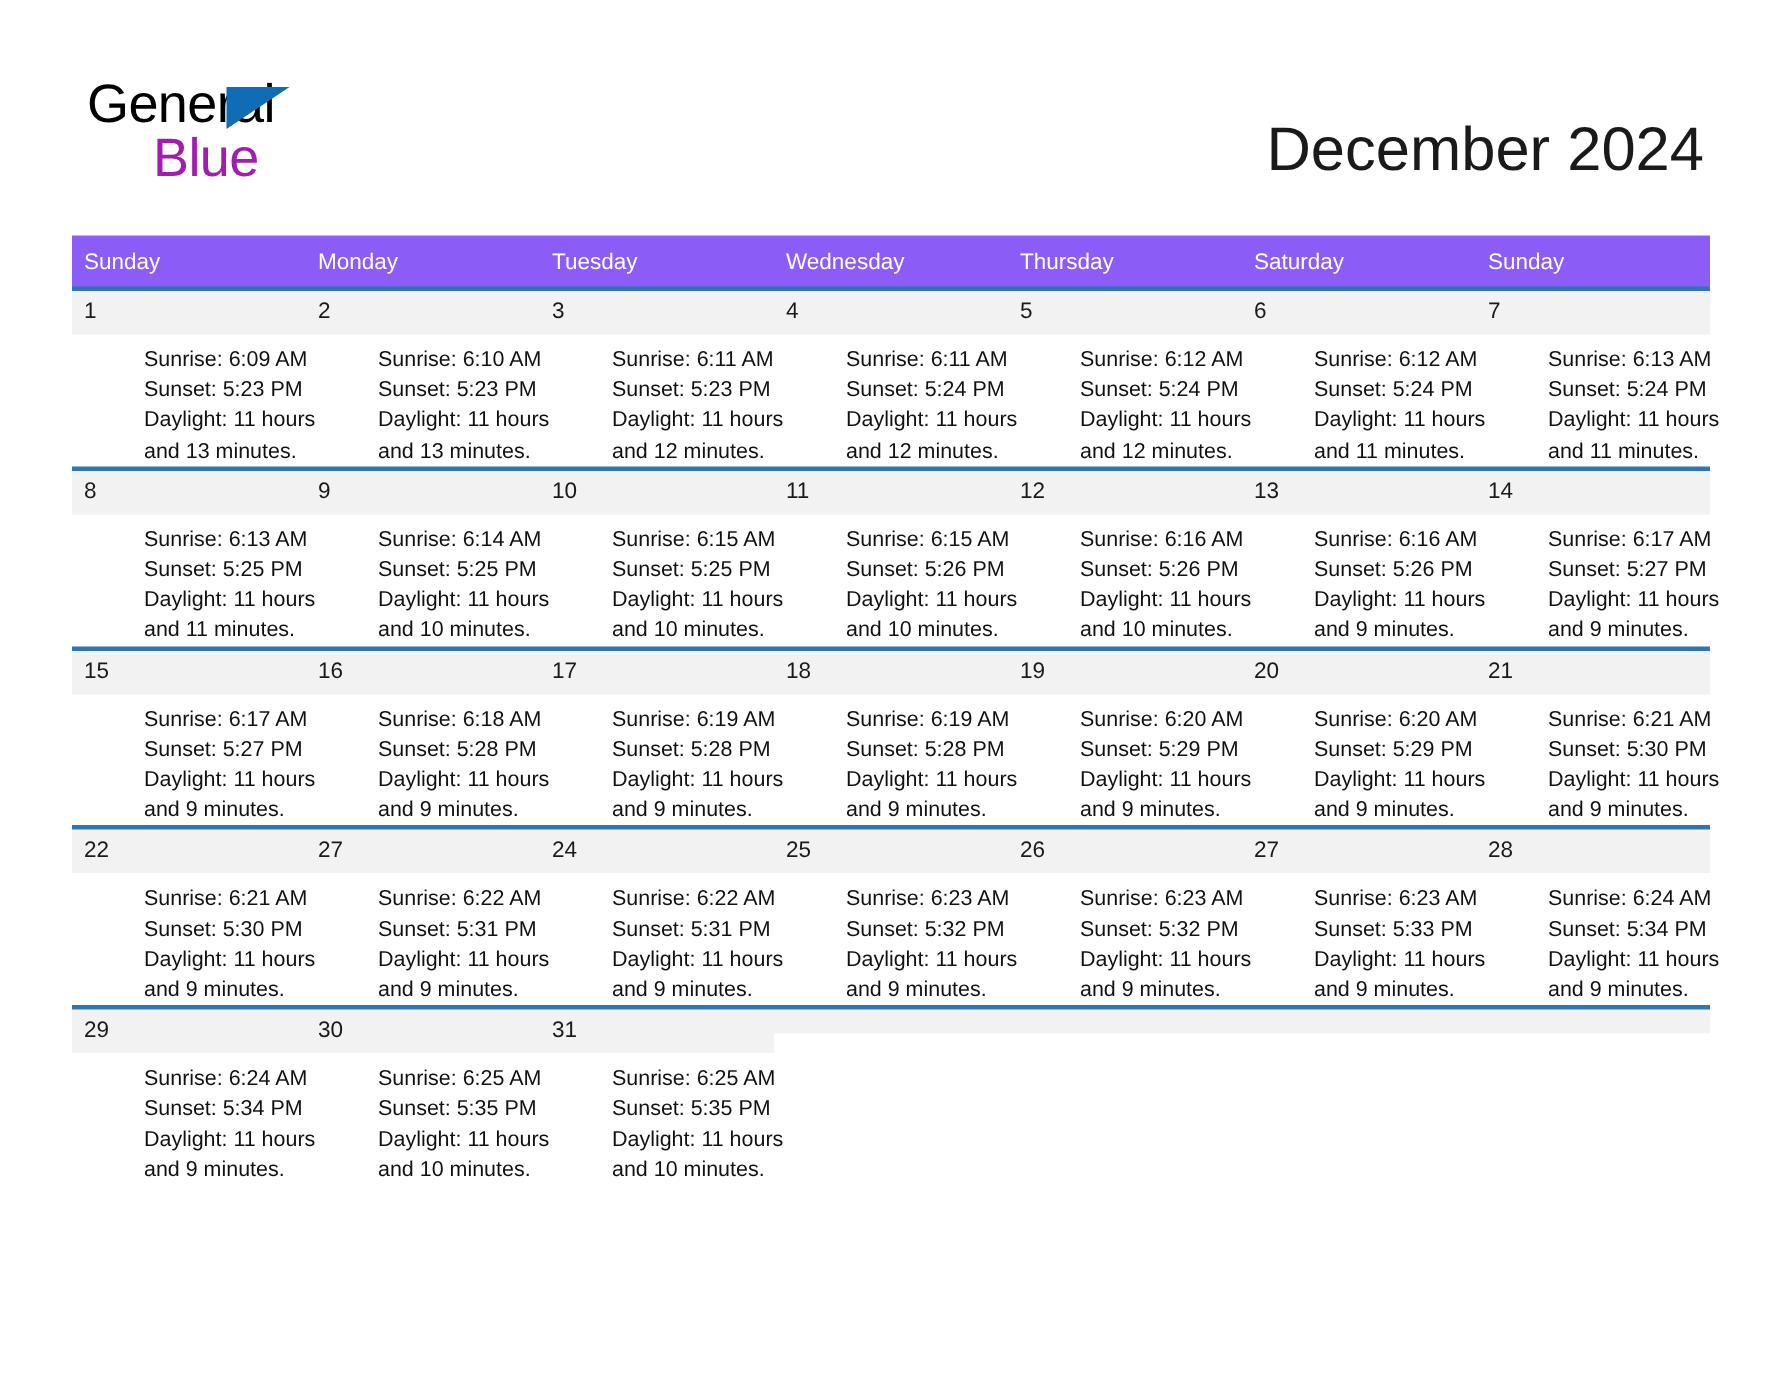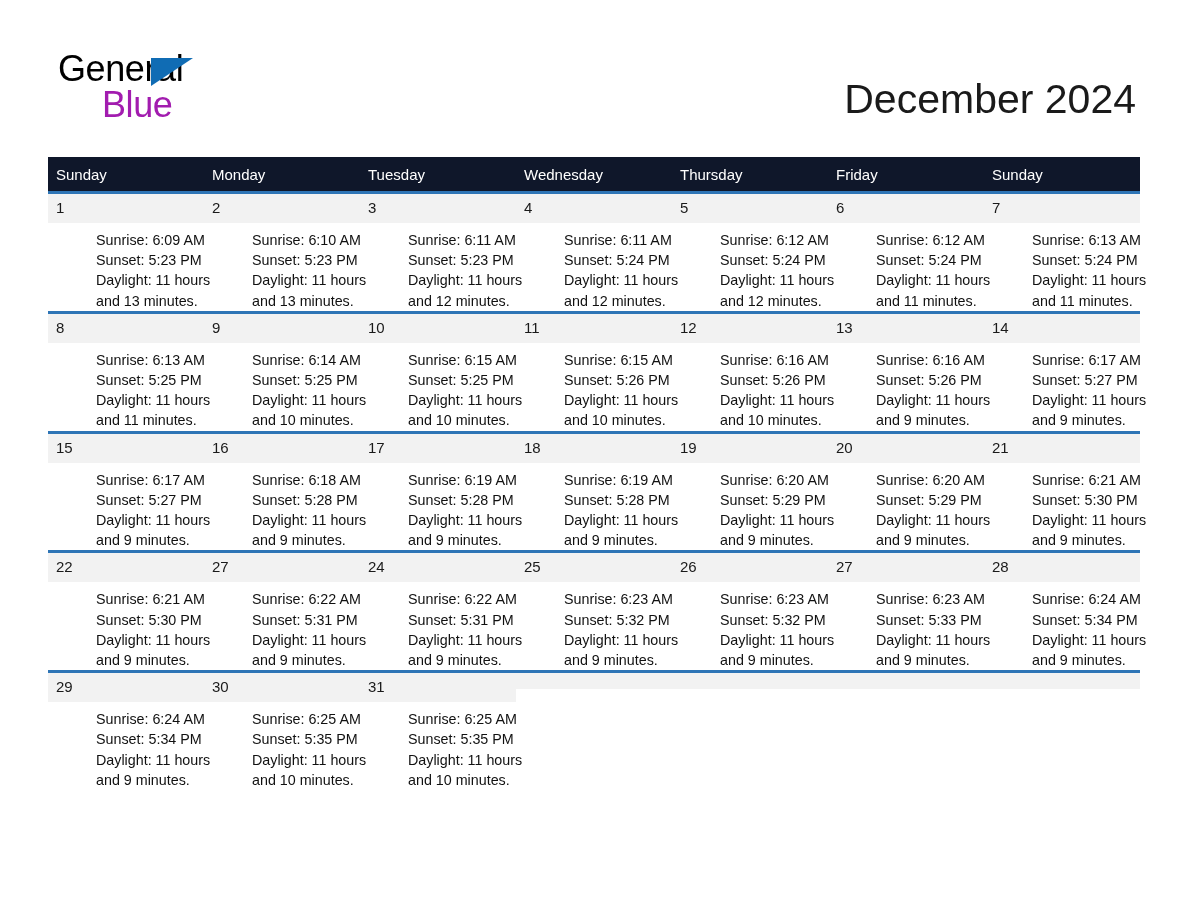--- a/index.html
+++ b/index.html
@@ -89,21 +89,21 @@
   
   .calendar {
     position: absolute;
     left: 48px;
     top: 157px;
     width: 1092px;
     border-collapse: collapse;
     table-layout: fixed;
   }
   .calendar th {
-    background: #0f172a;
+    background: #8b5cf6;
     color: #ffffff;
     font-size: 15px;
     font-weight: normal;
     text-align: left;
     padding: 8px 0 8px 8px;
     height: 18px;
     border: none;
   }
   .week-row td {
     vertical-align: top;
@@ -154,21 +154,21 @@
   </div>
 
   <table class="calendar">
     <thead>
       <tr>
         <th>Sunday</th>
         <th>Monday</th>
         <th>Tuesday</th>
         <th>Wednesday</th>
         <th>Thursday</th>
-        <th>Friday</th>
+        <th>Saturday</th>
         <th>Sunday</th>
       </tr>
     </thead>
     <tbody>
 
       <tr class="week-row">
         <td>
           <div class="daynum">1</div>
           <div class="details">
             <div>Sunrise: 6:09 AM</div>

